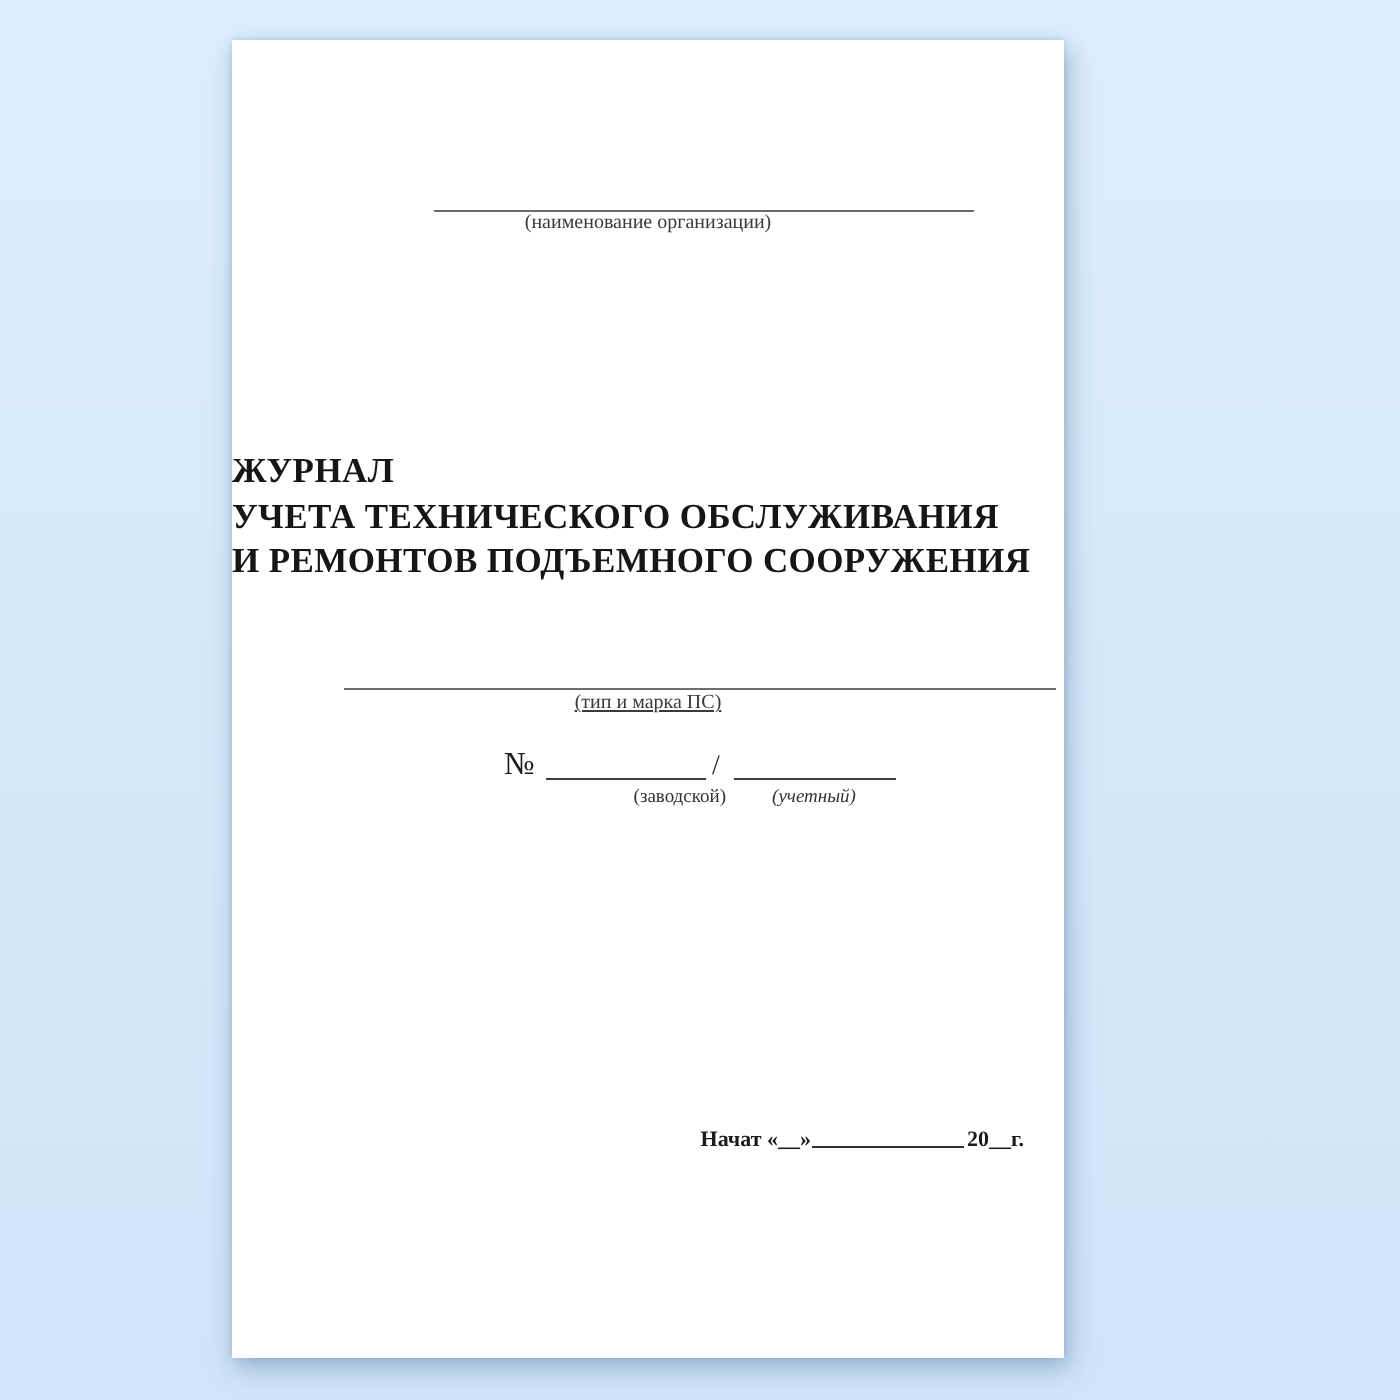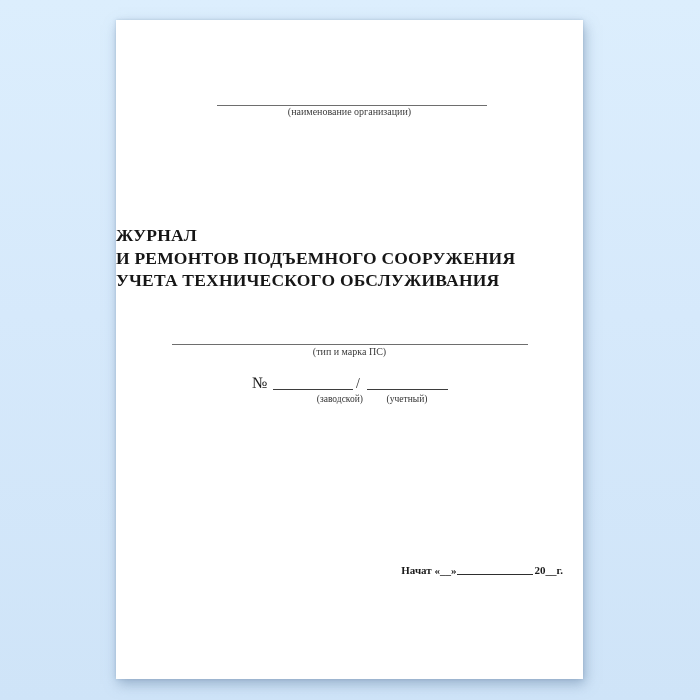--- a/index.html
+++ b/index.html
@@ -9,51 +9,51 @@
   }
   .backdrop {
     position: relative;
     width: 700px; height: 700px;
     background: linear-gradient(180deg, #dceefd 0%, #d6e9fb 45%, #cfe4f8 100%);
     overflow: hidden;
   }
   .page {
     position: absolute;
     left: 116px; top: 20px;
-    width: 467px; height: 659px;
+    width: 416px; height: 659px;
     background: #ffffff;
     box-shadow: 2px 5px 12px rgba(105, 135, 168, 0.55), 0 0 3px rgba(120, 148, 178, 0.35);
     color: #1b1b1b;
   }
   .abs { position: absolute; }
 
   
   .org-line   { top: 85px; left: 101px; width: 270px; border-top: 1px solid #6e6e6e; }
   .org-caption{ top: 86px; left: 0; width: 100%; text-align: center;
                 font-size: 10px; line-height: 12px; color: #3a3a3a; }
 
   
   .title { top: 204px; left: 0; width: 100%; text-align: left;
            font-weight: bold; font-size: 17.5px; line-height: 22.5px;
            letter-spacing: 0.2px; color: #161616; }
 
   
   .type-line   { top: 324px; left: 56px; width: 356px; border-top: 1px solid #6e6e6e; }
   .type-caption{ top: 326px; left: 0; width: 100%; text-align: center;
-                 font-size: 10px; line-height: 12px; color: #3a3a3a; }
+                 font-size: 10px; line-height: 12px; color: #3a3a3a; text-decoration: underline; }
 
   
   .numero  { top: 354px; left: 136px; font-size: 16px; line-height: 18px; }
   .nline1  { top: 369px; left: 157px; width: 80px; border-top: 1px solid #3d3d3d; }
   .nslash  { top: 356px; left: 240px; font-size: 14px; line-height: 16px; color: #2a2a2a; }
   .nline2  { top: 369px; left: 251px; width: 81px; border-top: 1px solid #3d3d3d; }
   .ncap1   { top: 373px; left: 147px; width: 100px; text-align: right;
              font-size: 9.5px; line-height: 12px; color: #333; }
   .ncap2   { top: 373px; left: 241px; width: 100px; text-align: center;
-             font-size: 9.5px; line-height: 12px; color: #333; }
+             font-size: 9.5px; line-height: 12px; color: #333; font-style: italic; }
 
   
   .dates { top: 544px; right: 20px; text-align: right;
            font-weight: bold; font-size: 11px; line-height: 13px; color: #1b1b1b; }
   .dates .row { white-space: nowrap; }
   .dates .row + .row { margin-top: 8px; }
   .fill-line { display: inline-block; width: 76px; height: 1px;
                border-bottom: 1px solid #2e2e2e; position: relative; top: 1px;
                margin: 0 1px; }
 </style>
@@ -61,22 +61,22 @@
 <body>
 
 <div class="backdrop">
   <div class="page">
 
     <div class="abs org-line"></div>
     <div class="abs org-caption">(наименование организации)</div>
 
     <div class="abs title">
       <div>ЖУРНАЛ</div>
+      <div>УЧЕТА ТЕХНИЧЕСКОГО ОБСЛУЖИВАНИЯ</div>
       <div>И РЕМОНТОВ ПОДЪЕМНОГО СООРУЖЕНИЯ</div>
-      <div>УЧЕТА ТЕХНИЧЕСКОГО ОБСЛУЖИВАНИЯ</div>
     </div>
 
     <div class="abs type-line"></div>
     <div class="abs type-caption">(тип и марка ПС)</div>
 
     <div class="abs numero">№</div>
     <div class="abs nline1"></div>
     <div class="abs nslash">/</div>
     <div class="abs nline2"></div>
     <div class="abs ncap1">(заводской)</div>

